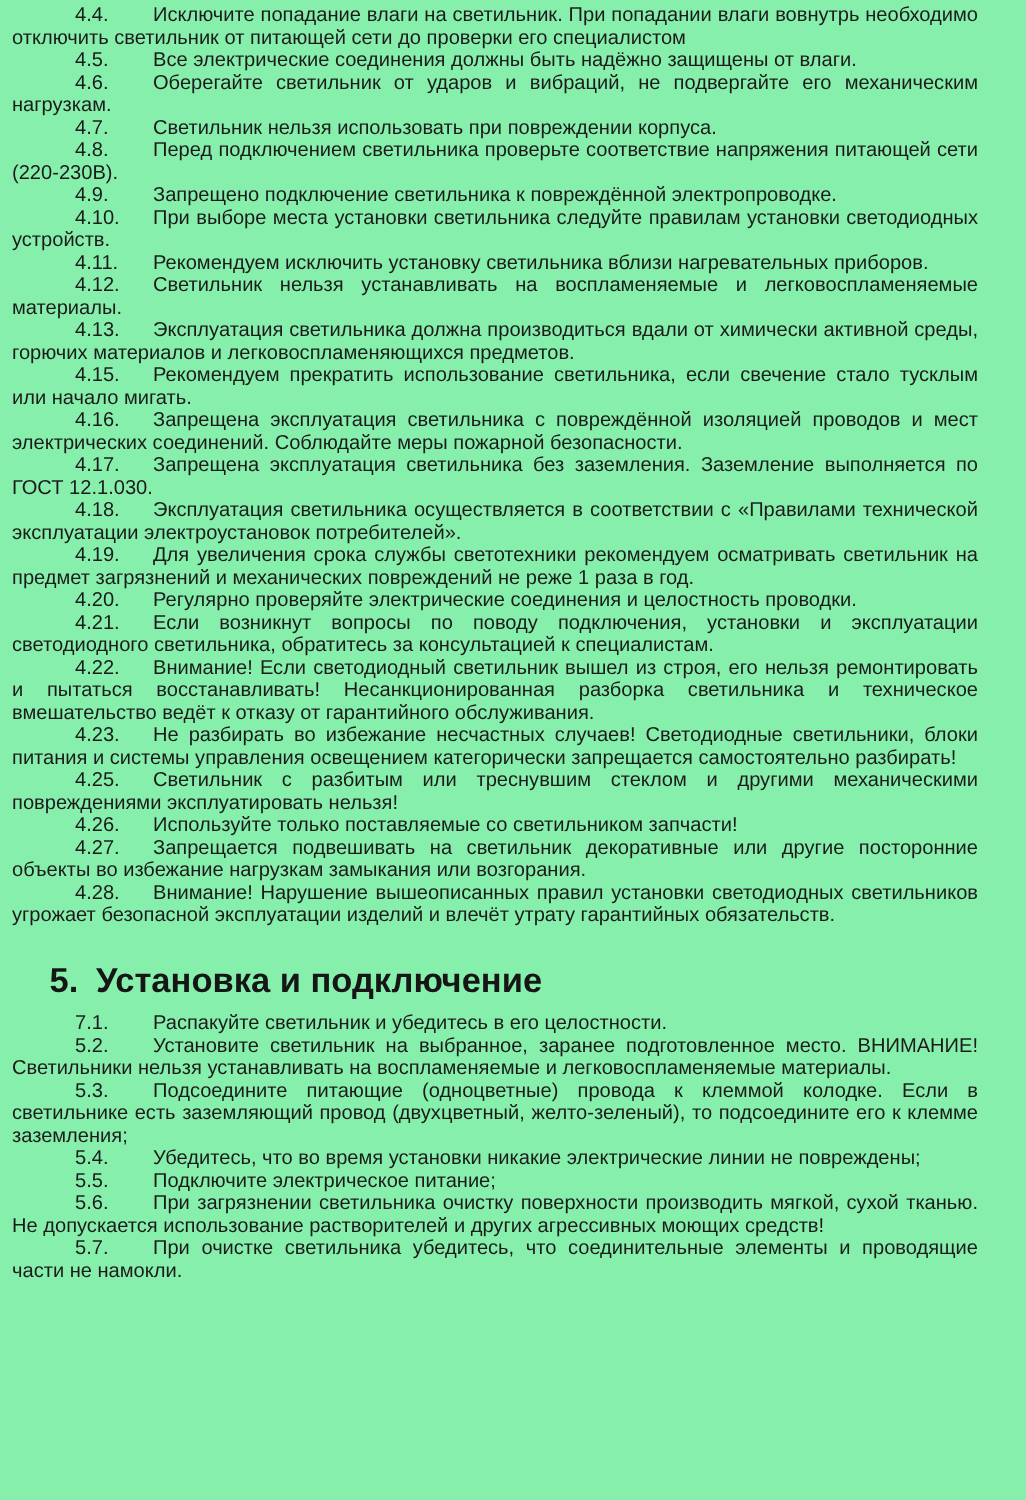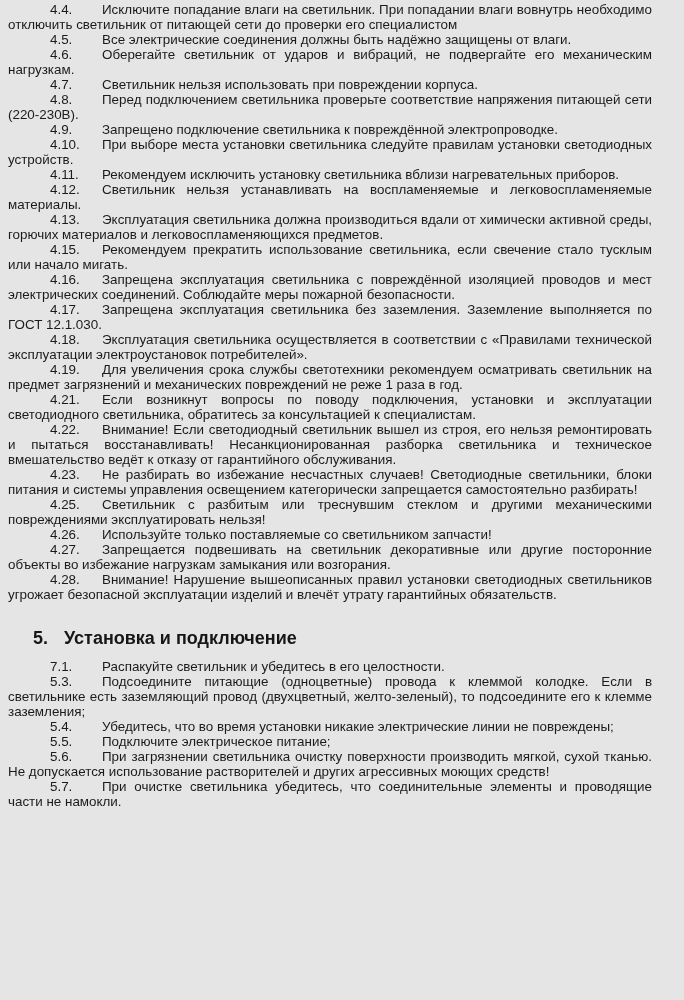--- a/index.html
+++ b/index.html
@@ -4,21 +4,21 @@
 <style>
   html, body {
     margin: 0;
     padding: 0;
     background: #ffffff;
   }
   .page {
     position: relative;
     width: 684px;
     height: 1000px;
-    background: #e5e5e5;
+    background: #86efac;
     box-sizing: border-box;
     padding: 2px 32px 0 8px;
     font-family: "Liberation Sans", sans-serif;
     font-size: 13.4px;
     line-height: 15px;
     color: #1b1b1b;
     overflow: hidden;
   }
   .item {
     margin: 0;
@@ -27,21 +27,21 @@
   }
   .item .num {
     display: inline-block;
     width: 52px;
     text-indent: 0;
     white-space: nowrap;
   }
   .heading {
     margin: 26px 0 11px 0;
     padding-left: 25px;
-    font-size: 18px;
+    font-size: 23px;
     line-height: 20px;
     font-weight: bold;
     color: #161616;
     text-indent: 0;
   }
   .heading .hnum {
     display: inline-block;
     width: 31px;
   }
 </style>
@@ -75,20 +75,21 @@
   <p class="item"><span class="num">4.15.</span><span class="txt">Рекомендуем прекратить использование светильника, если свечение стало тусклым или начало мигать.</span></p>
 
   <p class="item"><span class="num">4.16.</span><span class="txt">Запрещена эксплуатация светильника с повреждённой изоляцией проводов и мест электрических соединений. Соблюдайте меры пожарной безопасности.</span></p>
 
   <p class="item"><span class="num">4.17.</span><span class="txt">Запрещена эксплуатация светильника без заземления. Заземление выполняется по ГОСТ 12.1.030.</span></p>
 
   <p class="item"><span class="num">4.18.</span><span class="txt">Эксплуатация светильника осуществляется в соответствии с «Правилами технической эксплуатации электроустановок потребителей».</span></p>
 
   <p class="item"><span class="num">4.19.</span><span class="txt">Для увеличения срока службы светотехники рекомендуем осматривать светильник на предмет загрязнений и механических повреждений не реже 1 раза в год.</span></p>
 
+  <p class="item"><span class="num">4.20.</span><span class="txt">Регулярно проверяйте электрические соединения и целостность проводки.</span></p>
 
   <p class="item"><span class="num">4.21.</span><span class="txt">Если возникнут вопросы по поводу подключения, установки и эксплуатации светодиодного светильника, обратитесь за консультацией к специалистам.</span></p>
 
   <p class="item"><span class="num">4.22.</span><span class="txt">Внимание! Если светодиодный светильник вышел из строя, его нельзя ремонтировать и пытаться восстанавливать! Несанкционированная разборка светильника и техническое вмешательство ведёт к отказу от гарантийного обслуживания.</span></p>
 
   <p class="item"><span class="num">4.23.</span><span class="txt">Не разбирать во избежание несчастных случаев! Светодиодные светильники, блоки питания и системы управления освещением категорически запрещается самостоятельно разбирать!</span></p>
 
 
   <p class="item"><span class="num">4.25.</span><span class="txt">Светильник с разбитым или треснувшим стеклом и другими механическими повреждениями эксплуатировать нельзя!</span></p>
 
@@ -97,20 +98,21 @@
   <p class="item"><span class="num">4.27.</span><span class="txt">Запрещается подвешивать на светильник декоративные или другие посторонние объекты во избежание нагрузкам замыкания или возгорания.</span></p>
 
   <p class="item"><span class="num">4.28.</span><span class="txt">Внимание! Нарушение вышеописанных правил установки светодиодных светильников угрожает безопасной эксплуатации изделий и влечёт утрату гарантийных обязательств.</span></p>
 </div>
 
   <h2 class="heading"><span class="hnum">5.</span><span>Установка и подключение</span></h2>
 
   <div id="section5-list">
   <p class="item"><span class="num">7.1.</span><span class="txt">Распакуйте светильник и убедитесь в его целостности.</span></p>
 
+  <p class="item"><span class="num">5.2.</span><span class="txt">Установите светильник на выбранное, заранее подготовленное место. ВНИМАНИЕ! Светильники нельзя устанавливать на воспламеняемые и легковоспламеняемые материалы.</span></p>
 
   <p class="item"><span class="num">5.3.</span><span class="txt">Подсоедините питающие (одноцветные) провода к клеммой колодке. Если в светильнике есть заземляющий провод (двухцветный, желто-зеленый), то подсоедините его к клемме заземления;</span></p>
 
   <p class="item"><span class="num">5.4.</span><span class="txt">Убедитесь, что во время установки никакие электрические линии не повреждены;</span></p>
 
   <p class="item"><span class="num">5.5.</span><span class="txt">Подключите электрическое питание;</span></p>
 
   <p class="item"><span class="num">5.6.</span><span class="txt">При загрязнении светильника очистку поверхности производить мягкой, сухой тканью. Не допускается использование растворителей и других агрессивных моющих средств!</span></p>
 
   <p class="item"><span class="num">5.7.</span><span class="txt">При очистке светильника убедитесь, что соединительные элементы и проводящие части не намокли.</span></p>

